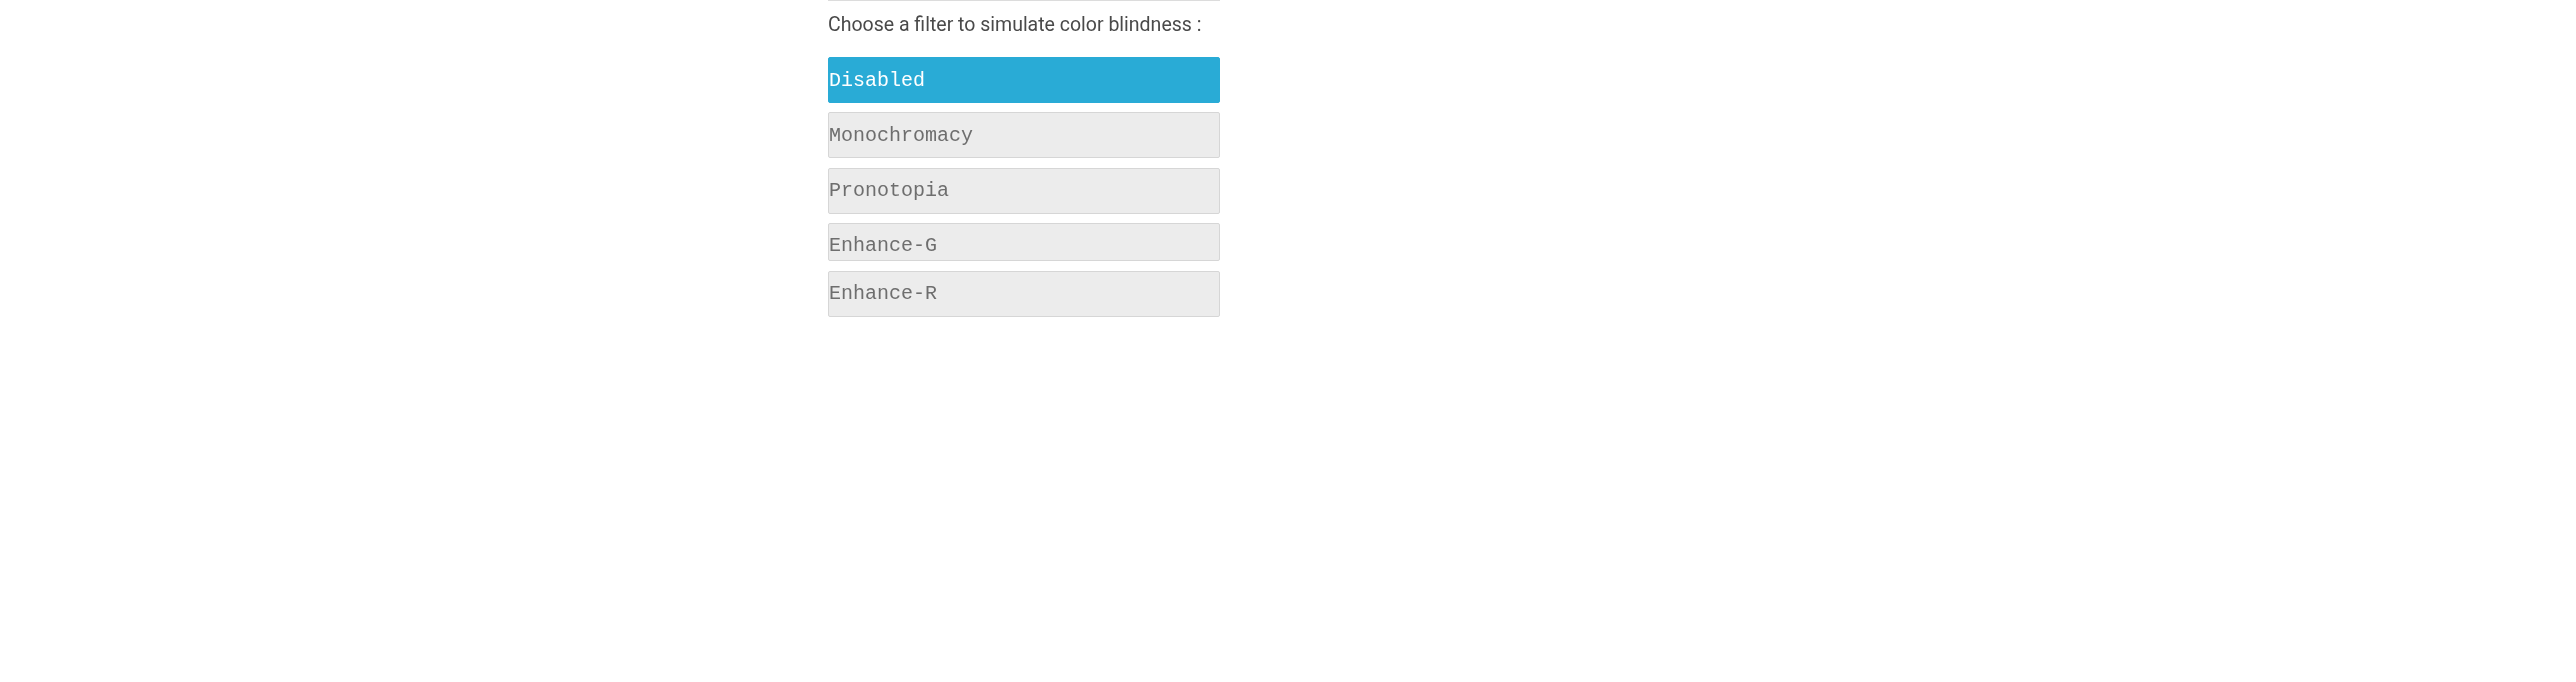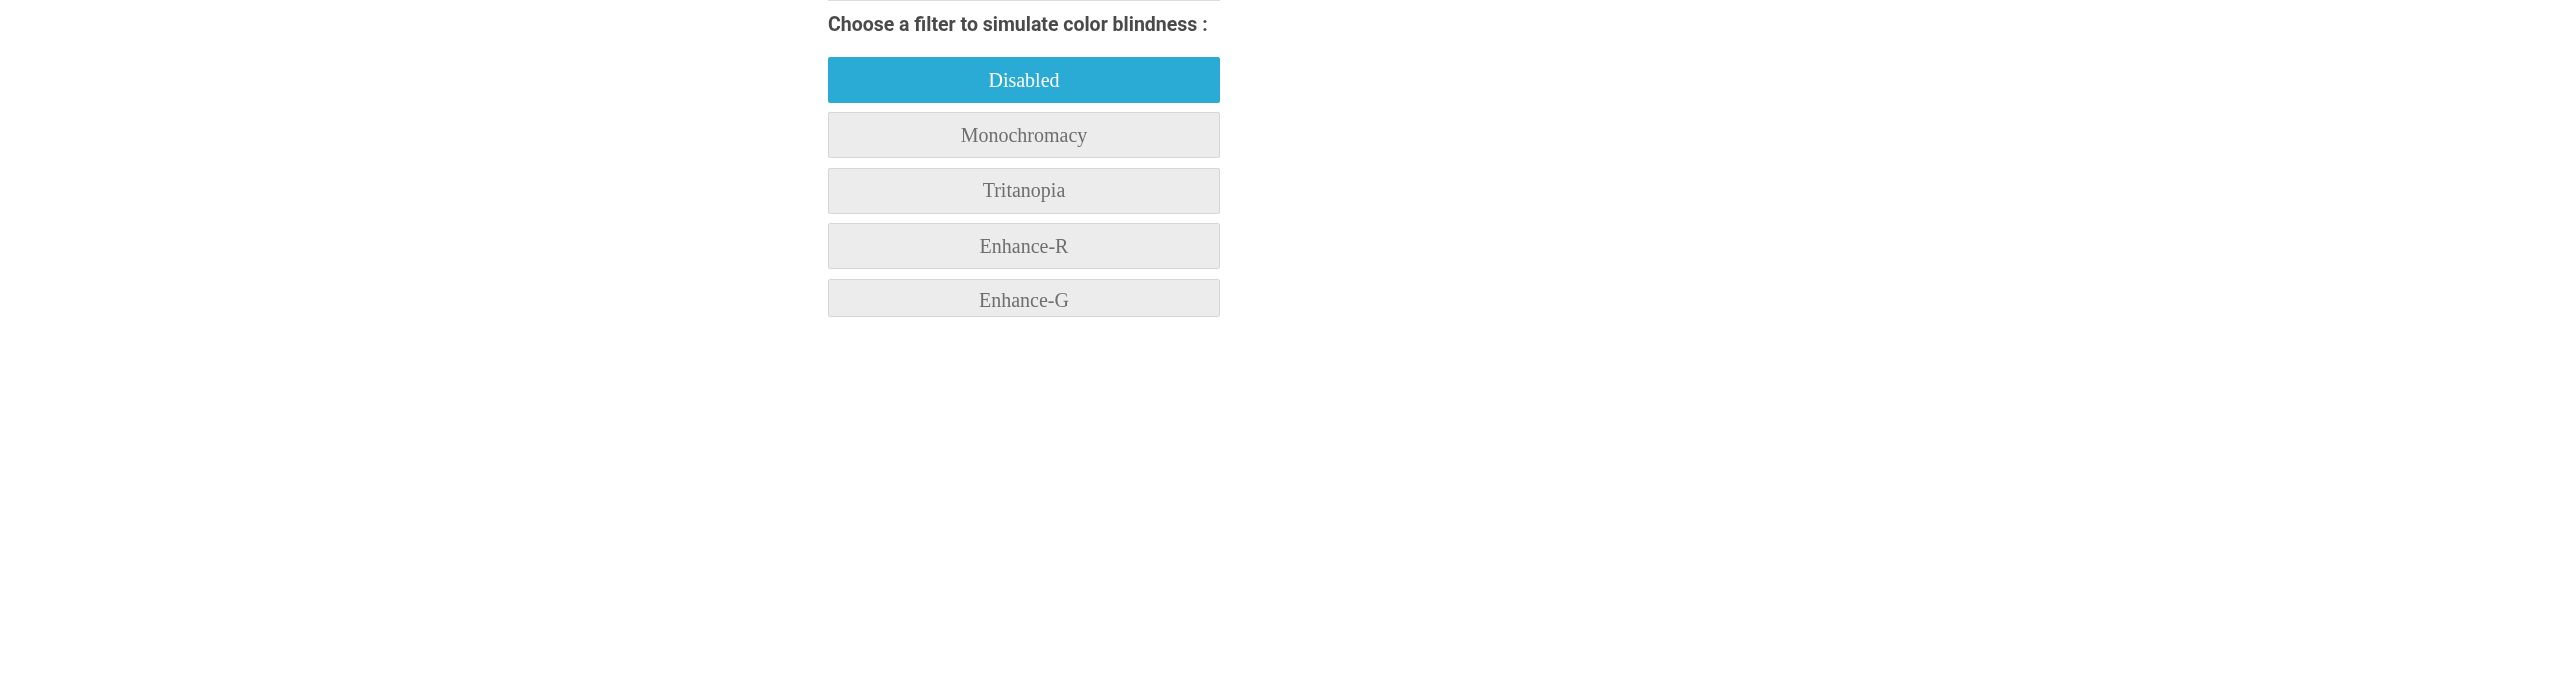--- a/index.html
+++ b/index.html
@@ -22,40 +22,39 @@
     }
     .divider {
       border-top: 1.3px solid #dcdcdc;
       margin-bottom: 10.7px;
     }
     .prompt-text {
       font-size: 19.5px;
       color: #4a4a4a;
       line-height: 1.35;
       margin-bottom: 19px;
-      font-weight: 700;
+      font-weight: 400;
     }
     .filter-list {
       display: flex;
       flex-direction: column;
       gap: 9.4px;
     }
     .filter-button {
       width: 100%;
       height: 46px;
       border: 1.3px solid #d6d6d6;
       background: #ececec;
       color: #6e6e6e;
       font-size: 20px;
-      font-family: Liberation Serif, serif;
+      font-family: Liberation Mono, monospace;
       font-weight: 400;
       cursor: pointer;
       display: flex;
       align-items: center;
-      justify-content: center;
       border-radius: 2px;
     }
     .filter-button.active {
       background: #29abd6;
       border-color: #29abd6;
       color: #ffffff;
     }
     .filter-button.last-partial {
       height: 38px;
       align-items: flex-start;
@@ -69,23 +68,23 @@
   <div class="divider"></div>
   <p class="prompt-text">Choose a filter to simulate color blindness :</p>
   <div class="filter-list">
     <button class="filter-button active">
       <span>Disabled</span>
     </button>
     <button class="filter-button">
       <span>Monochromacy</span>
     </button>
     <button class="filter-button">
-      <span>Tritanopia</span>
+      <span>Pronotopia</span>
+    </button>
+    <button class="filter-button last-partial">
+      <span>Enhance-G</span>
     </button>
     <button class="filter-button">
       <span>Enhance-R</span>
-    </button>
-    <button class="filter-button last-partial">
-      <span>Enhance-G</span>
     </button>
   </div>
 </div>
 
 
 </body></html>

